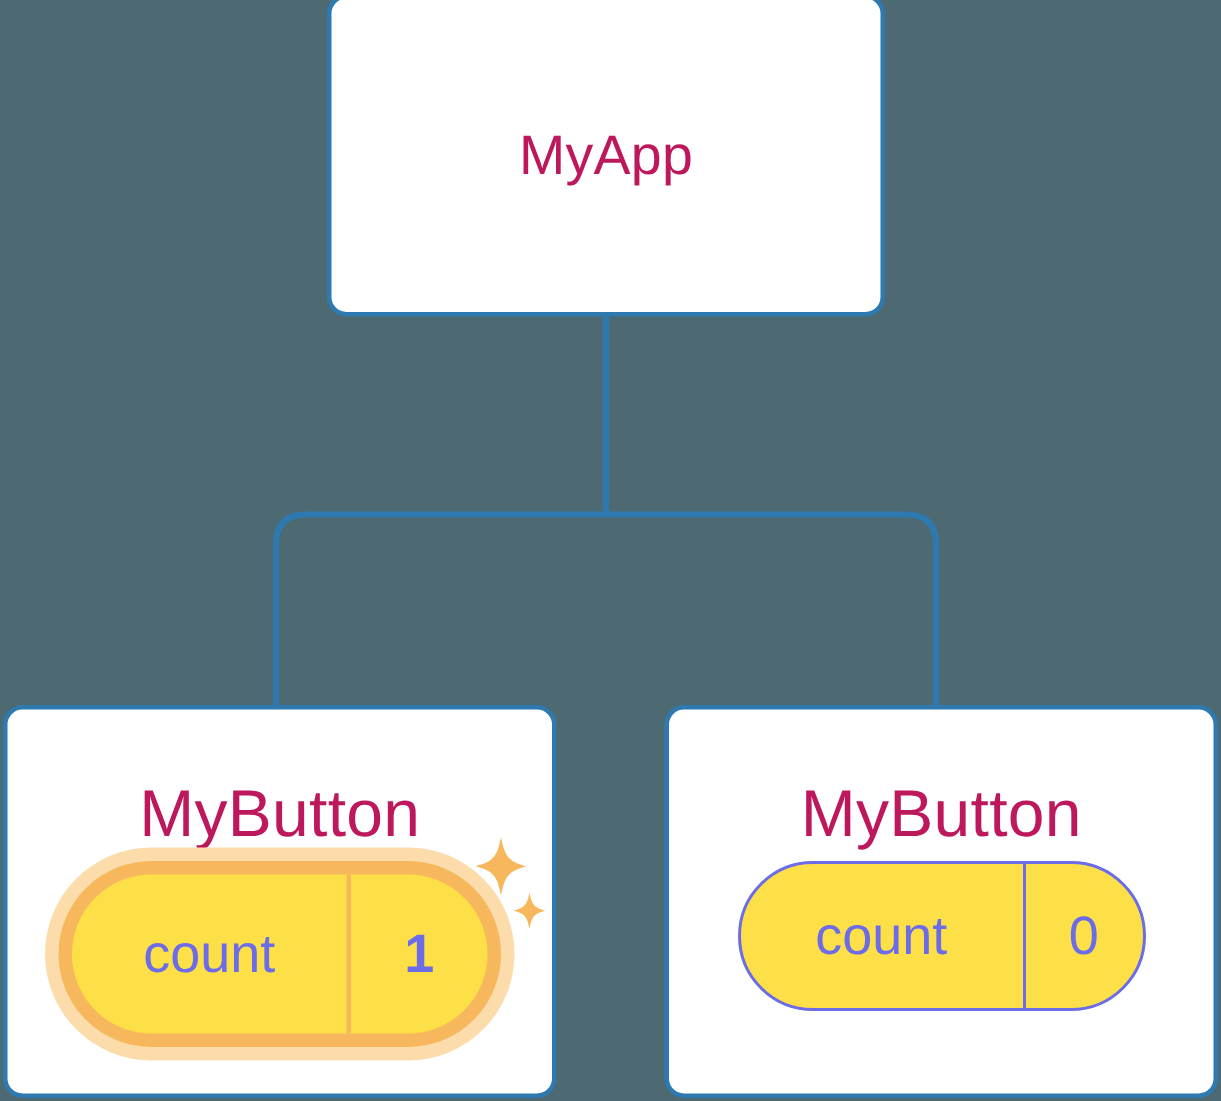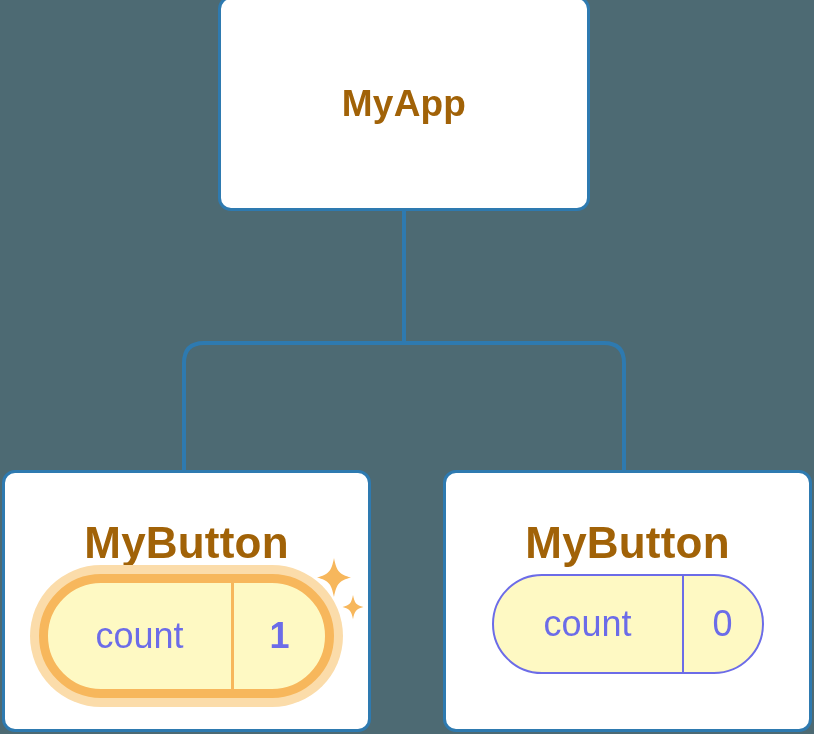--- a/index.html
+++ b/index.html
@@ -49,23 +49,23 @@
     width: 369px;
     height: 262px;
   }
   #node-child-right {
     left: 443px;
     top: 470px;
     width: 369px;
     height: 262px;
   }
   .node-title {
-    color: #a16207;
+    color: #be185d;
     font-size: 37px;
-    font-weight: 700;
+    font-weight: 400;
     letter-spacing: 0.2px;
     line-height: 1;
     text-align: center;
     white-space: nowrap;
   }
   .child-title {
     position: absolute;
     left: 0;
     right: 0;
     top: 48px;
@@ -79,21 +79,21 @@
     height: 140px;
     display: flex;
     align-items: flex-start;
     justify-content: center;
   }
   .pill {
     position: relative;
     box-sizing: border-box;
     display: flex;
     align-items: stretch;
-    background: #fef9c3;
+    background: #fde047;
   }
   .pill.plain {
     width: 272px;
     height: 100px;
     border: 2px solid #6c6ce8;
     border-radius: 50px;
   }
   .pill.highlight {
     width: 295px;
     height: 124px;

